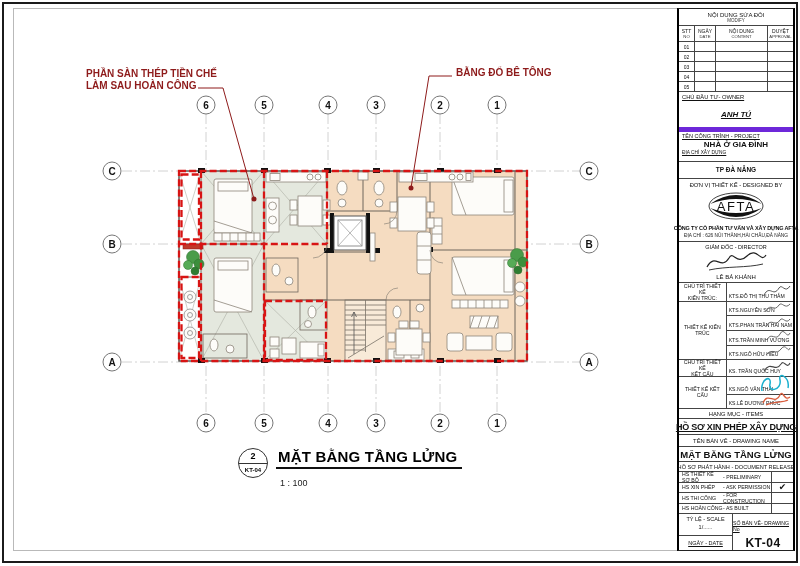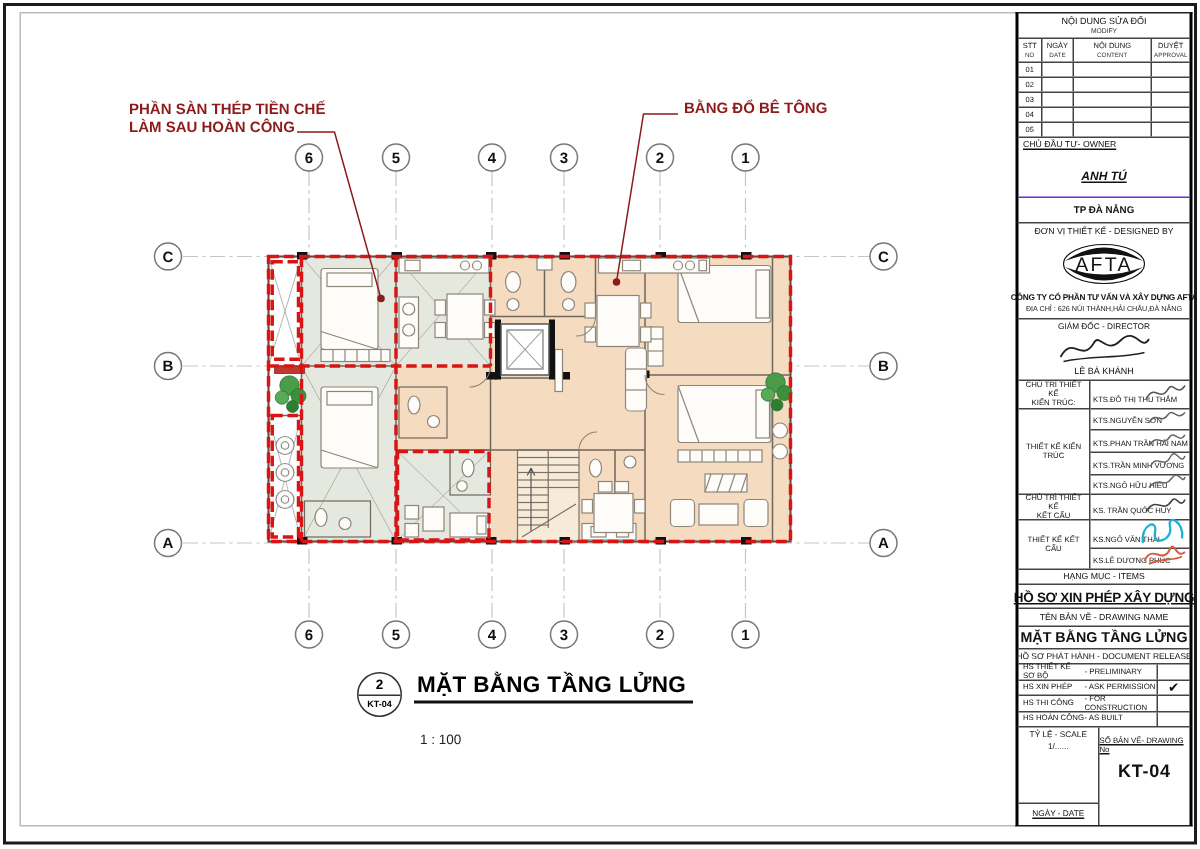--- a/index.html
+++ b/index.html
@@ -13,21 +13,21 @@
   #note-steel{left:86px;top:68px;}
   #note-concrete{left:456px;top:67px;}
 
   
   #view-title{position:absolute;left:238px;top:448px;display:flex;align-items:flex-start;}
   .vt-circle{width:28px;height:28px;border:1px solid #333;border-radius:50%;display:flex;flex-direction:column;background:#fff;}
   .vt-circle .n{flex:1;display:flex;align-items:center;justify-content:center;font-weight:bold;font-size:9px;border-bottom:1px solid #333;}
   .vt-circle .s{flex:1;display:flex;align-items:center;justify-content:center;font-weight:bold;font-size:6px;}
   .vt-text{margin-left:8px;}
   .vt-name{font-weight:bold;font-size:15px;letter-spacing:.2px;border-bottom:2px solid #111;padding:0 4px 2px 2px;min-width:180px;white-space:nowrap;}
-  .vt-scale{font-size:9px;color:#222;padding:19px 0 0 4px;}
+  .vt-scale{font-size:9px;color:#222;padding:9px 0 0 4px;}
 
   
   #titleblock{position:absolute;left:677px;top:8px;width:118px;height:543px;background:#fff;
     border:1px solid #222;border-left:2px solid #000;border-right:2px solid #000;box-sizing:border-box;
     display:flex;flex-direction:column;font-size:6px;color:#111;}
   #titleblock *{box-sizing:border-box;}
   .sec{border-bottom:1px solid #444;flex:none;position:relative;}
   .u{text-decoration:underline;}
   .b{font-weight:bold;}
   .it{font-style:italic;}
@@ -38,21 +38,21 @@
   .mod-grid{display:grid;grid-template-columns:15px 21px 1fr 26px;}
   .mod-grid>span{border-left:1px solid #444;display:flex;flex-direction:column;align-items:center;justify-content:center;}
   .mod-grid>span:first-child{border-left:none;}
   .mod-cols{height:16px;}
   .mod-cols .l1{font-size:5px;}
   .mod-cols .l2{font-size:4.2px;color:#333;}
   .mod-row{height:10px;}
   .mod-row>span{font-size:5px;}
 
   .owner-label{height:11px;padding:2px 0 0 3px;font-size:5.8px;}
-  .owner-name{height:29px;display:flex;align-items:center;justify-content:center;font-size:8px;border-bottom:1px solid #6d28d9;}
+  .owner-name{height:29px;display:flex;align-items:center;justify-content:center;font-size:8px;border-bottom:5px solid #6d28d9;}
 
   .project{height:30px;padding:1px 3px;border-bottom:1px solid #444;}
   .project .lab{font-size:5.5px;}
   .project .nm{font-size:8px;text-align:center;margin-top:1px;}
   .project .sub{font-size:4.8px;margin-top:1px;}
   .city{height:17px;display:flex;align-items:center;justify-content:center;font-size:6.5px;border-bottom:1px solid #444;}
 
   .designedby{height:12px;display:flex;align-items:center;justify-content:center;font-size:5.8px;}
   .logo{height:32px;display:flex;align-items:flex-start;justify-content:center;}
   .company{height:11px;display:flex;align-items:center;justify-content:center;font-size:5.5px;font-weight:bold;letter-spacing:-.15px;white-space:nowrap;}
@@ -476,20 +476,25 @@
         <span></span>
         <span></span>
         <span></span>
       </div>
 
     <div class="owner-label"><span class="u">CHỦ ĐẦU TƯ- OWNER</span></div>
     <div class="owner-name">
         <span class="u b it">ANH TÚ</span>
       </div>
 
+    <div class="project">
+      <div class="lab"><span class="u">TÊN CÔNG TRÌNH - PROJECT</span></div>
+      <div class="nm b">NHÀ Ở GIA ĐÌNH</div>
+      <div class="sub"><span class="u">ĐỊA CHỈ XÂY DỰNG</span></div>
+    </div>
     <div class="city b">TP ĐÀ NẴNG</div>
 
     <div class="designedby" style="border-bottom:none;">ĐƠN VỊ THIẾT KẾ - DESIGNED BY</div>
     <div class="logo">
       <svg width="64" height="30" viewBox="0 0 64 30">
         <ellipse cx="32" cy="15" rx="27" ry="13" fill="none" stroke="#111" stroke-width="0.8"></ellipse>
         <path d="M6,13 Q32,-5 58,13 Q32,3 6,13 Z" fill="#111"></path>
         <path d="M6,17 Q32,35 58,17 Q32,27 6,17 Z" fill="#111"></path>
         <text x="32" y="19.5" text-anchor="middle" font-size="13" letter-spacing="1.5" fill="#111">AFTA</text>
       </svg>

